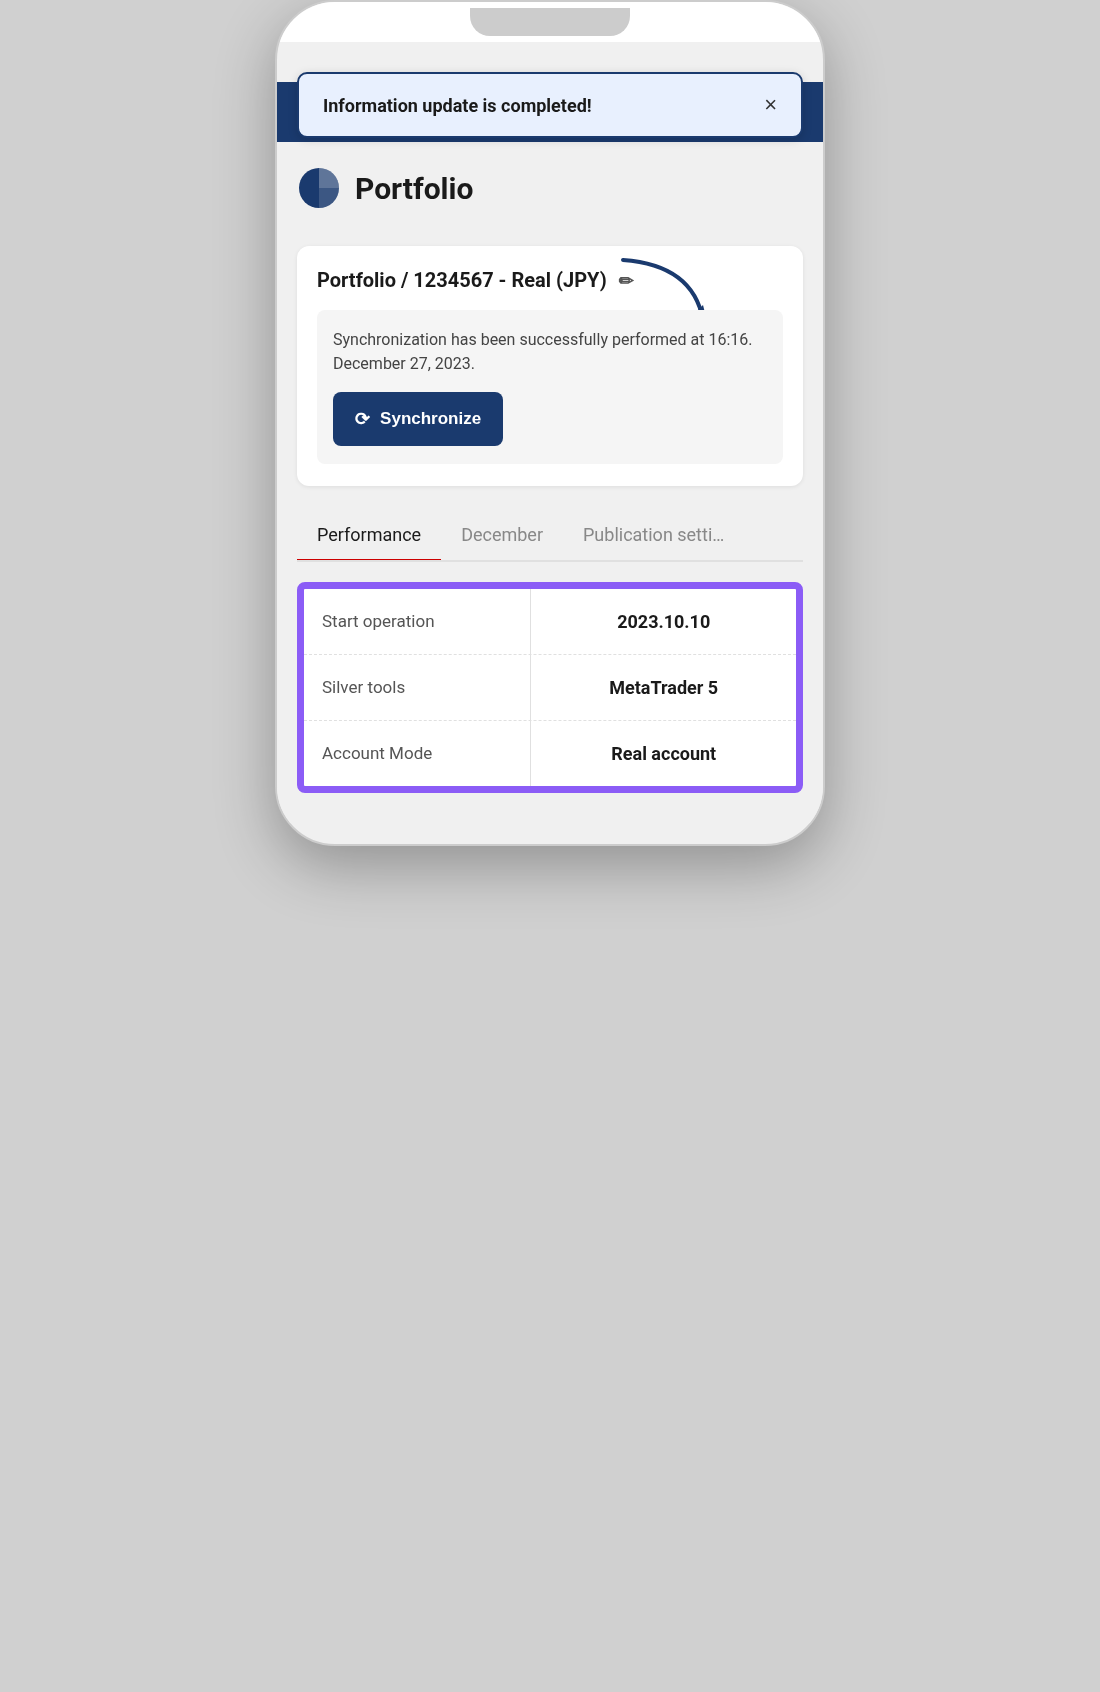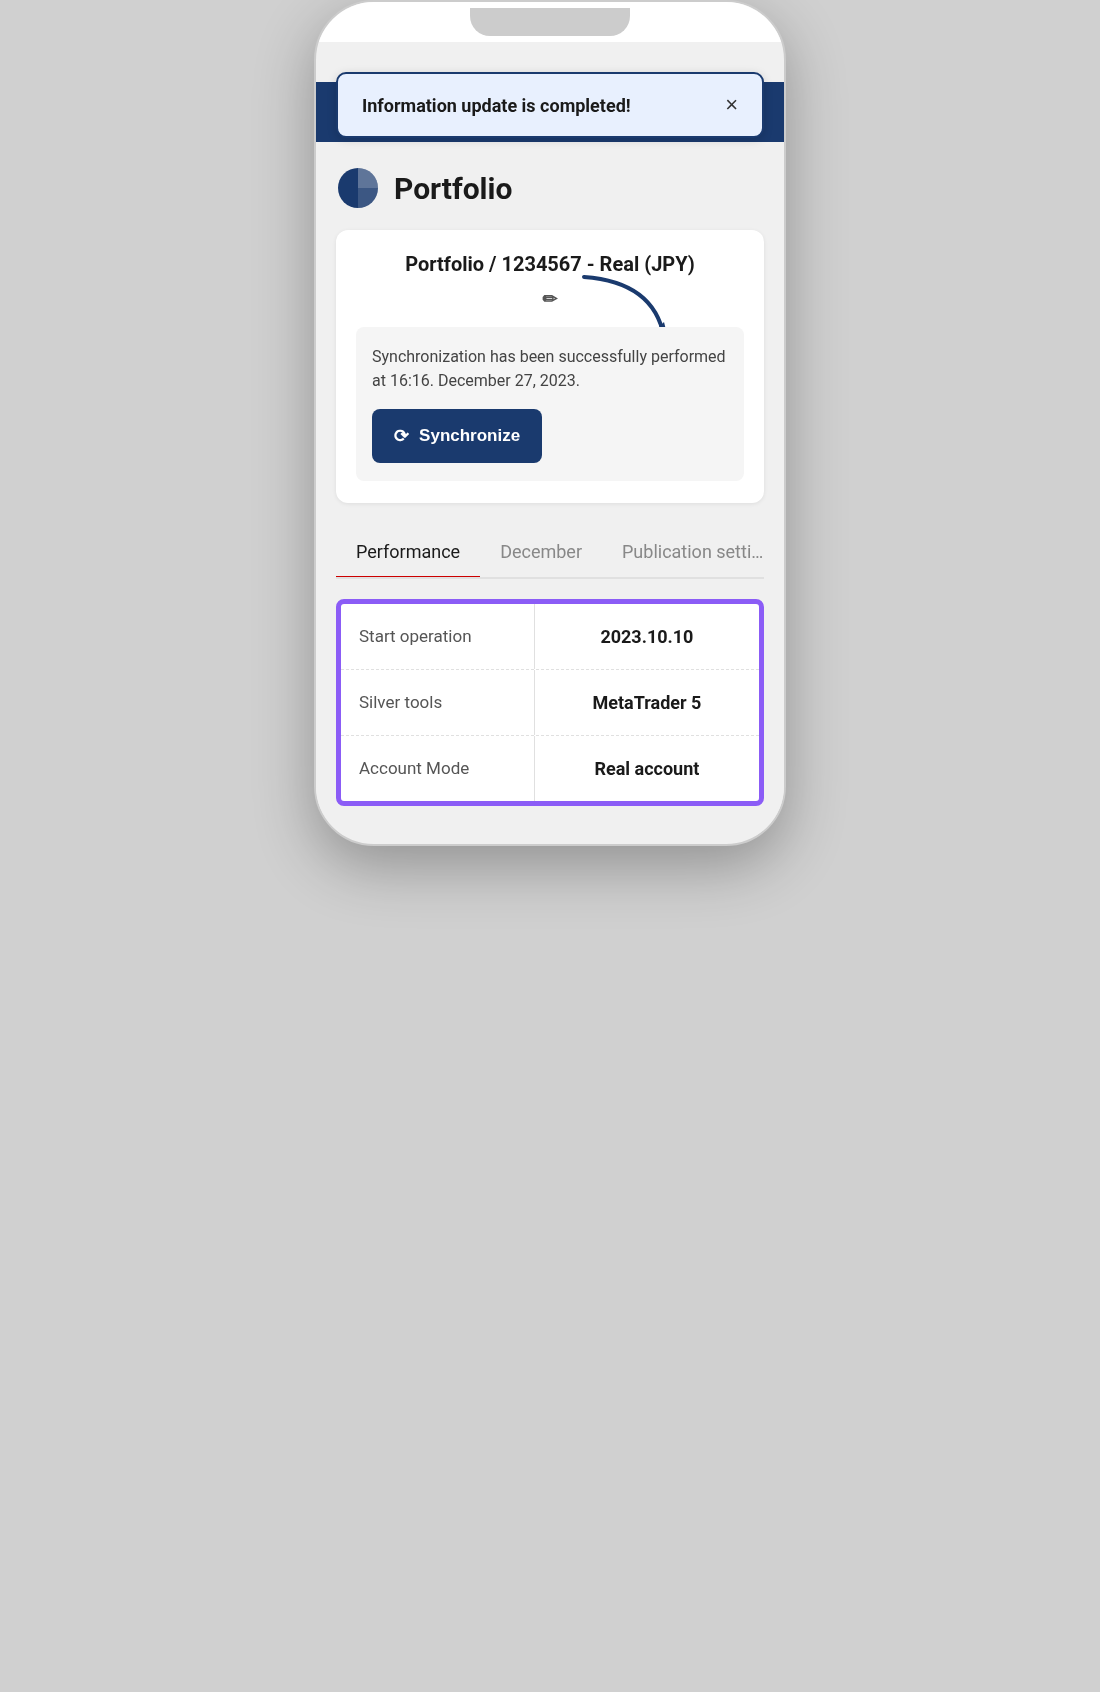--- a/index.html
+++ b/index.html
@@ -7,21 +7,21 @@
     body {
       background: #d0d0d0;
       display: flex;
       justify-content: center;
       align-items: flex-start;
       min-height: 100vh;
       font-family: -apple-system, BlinkMacSystemFont, 'Segoe UI', Roboto, sans-serif;
     }
 
     .phone-frame {
-      width: 472px;
+      width: 550px;
       min-height: 846px;
       background: #f0f0f0;
       border-radius: 60px;
       overflow: hidden;
       position: relative;
       box-shadow: 0 20px 60px rgba(0,0,0,0.3);
       border: 2px solid #ccc;
     }
 
     
@@ -115,21 +115,21 @@
     .main-content {
       background: #f0f0f0;
       padding: 24px 20px 30px;
     }
 
     
     .portfolio-title-row {
       display: flex;
       align-items: center;
       gap: 14px;
-      margin-bottom: 20px;
+      margin-bottom: 36px;
     }
 
     .portfolio-title-text {
       font-size: 30px;
       font-weight: 700;
       color: #1a1a1a;
     }
 
     
     .portfolio-card {
@@ -141,21 +141,20 @@
     }
 
     .portfolio-card-title {
       font-size: 20px;
       font-weight: 700;
       color: #1a1a1a;
       margin-bottom: 18px;
       display: flex;
       align-items: center;
       gap: 12px;
-      flex-direction: column;
     }
 
     .edit-icon {
       color: #555;
       font-size: 18px;
       cursor: pointer;
     }
 
     
     .sync-section {
@@ -221,21 +220,21 @@
     .tab-item.active {
       color: #1a1a1a;
       border-bottom: 3px solid #cc0000;
     }
 
     
     .data-table {
       background: #ffffff;
       border-radius: 8px;
       overflow: hidden;
-      border: 5px solid #8b5cf6;
+      border: 7px solid #8b5cf6;
       margin-top: 20px;
     }
 
     .table-row {
       display: flex;
       border-bottom: 1px dashed #e0e0e0;
     }
 
     .table-row:last-child {
       border-bottom: none;

